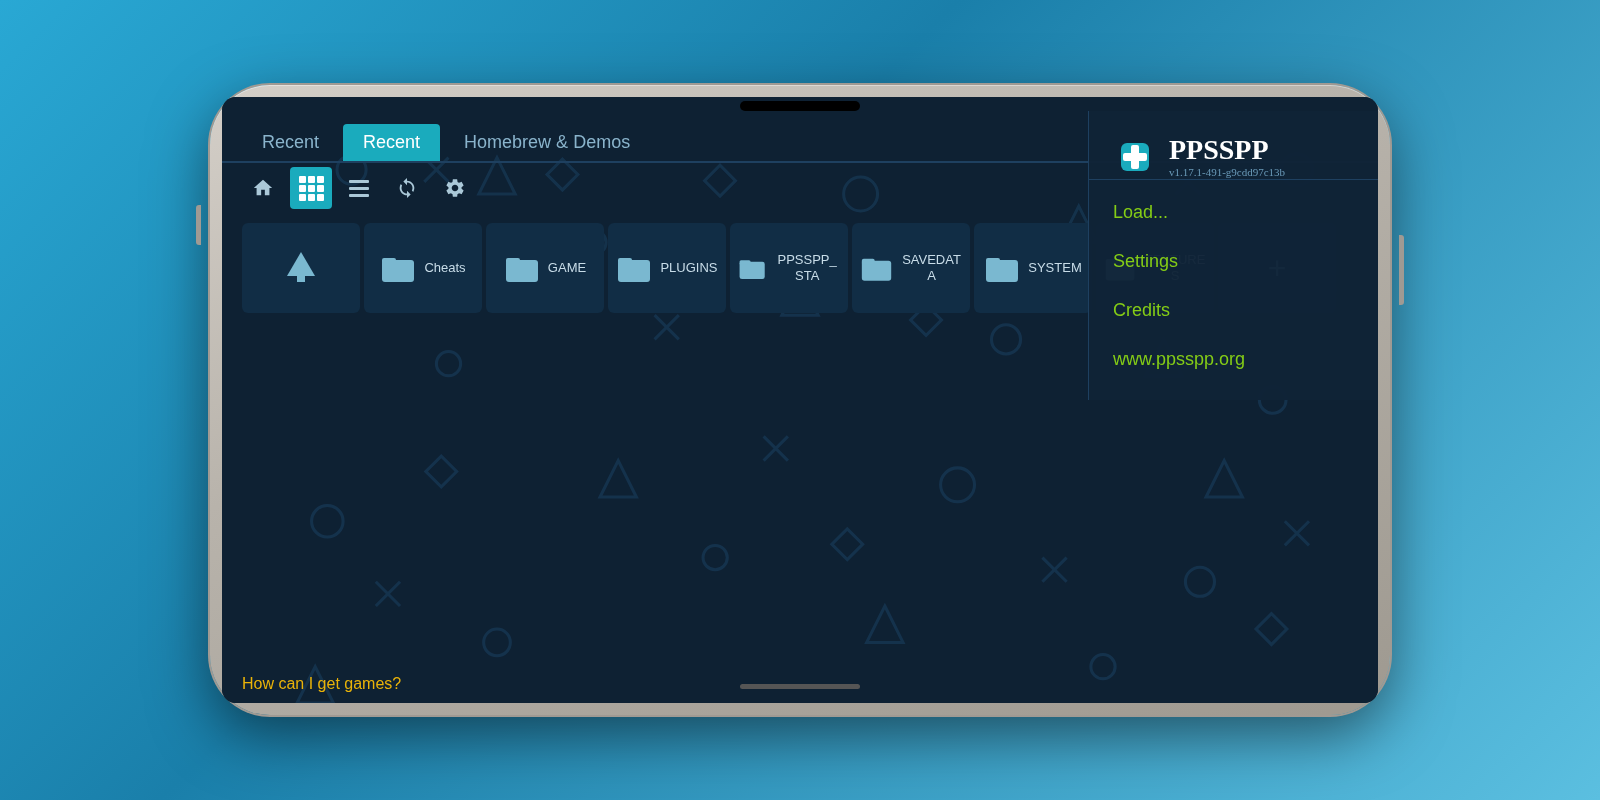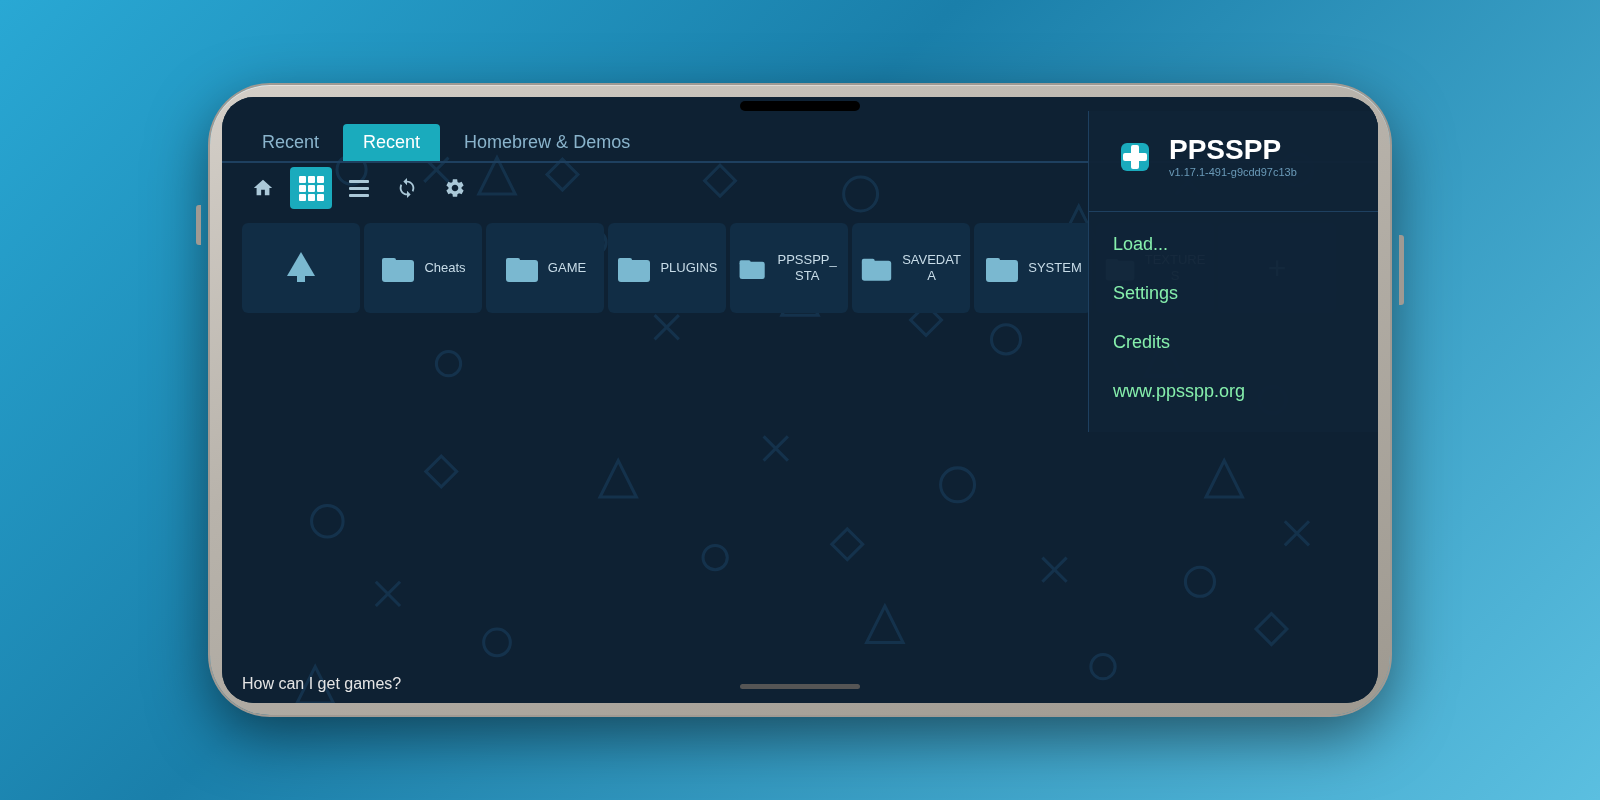--- a/index.html
+++ b/index.html
@@ -25,21 +25,21 @@
         0 0 0 2px #a09a93,
         0 20px 60px rgba(0,0,0,0.5),
         inset 0 1px 0 rgba(255,255,255,0.4);
       position: relative;
     }
 
     .phone-inner {
       width: 100%;
       height: 100%;
       background: #0d2a3e;
-      border-radius: 32px;
+      border-radius: 14px;
       overflow: hidden;
       position: relative;
     }
 
     
     .phone-top-bar {
       position: absolute;
       top: 0;
       left: 0;
       right: 0;
@@ -223,21 +223,21 @@
       line-height: 1.2;
     }
 
     
     .file-item.partial-left {
       background: #112d45;
     }
 
     
     .get-games-link {
-      color: #e5e5e5;
+      color: #eab308;
       font-size: 16px;
       padding: 10px 20px;
       cursor: pointer;
       flex-shrink: 0;
     }
 
     
     .right-menu {
       position: absolute;
       top: 14px;
@@ -245,23 +245,24 @@
       width: 290px;
       background: rgba(15, 35, 55, 0.97);
       padding: 16px 0;
       z-index: 20;
       border-left: 1px solid #1e4060;
     }
 
     .ppsspp-header {
       display: flex;
       align-items: center;
-      padding: 8px 24px 32px;
+      padding: 8px 24px 0;
       border-bottom: 1px solid #1e4060;
       margin-bottom: 8px;
+      font-family: Liberation Serif, serif;
     }
 
     .ppsspp-logo {
       width: 44px;
       height: 44px;
       margin-right: 12px;
       flex-shrink: 0;
     }
 
     .ppsspp-title {
@@ -272,21 +273,21 @@
     }
 
     .ppsspp-version {
       font-size: 11px;
       color: #6a9ab8;
       margin-top: 2px;
     }
 
     .menu-item {
       padding: 14px 24px;
-      color: #86efac;
+      color: #84cc16;
       font-size: 18px;
       cursor: pointer;
     }
 
     
     .grid-icon {
       display: grid;
       grid-template-columns: repeat(3,7px);
       grid-template-rows: repeat(3,7px);
       gap: 2px;

